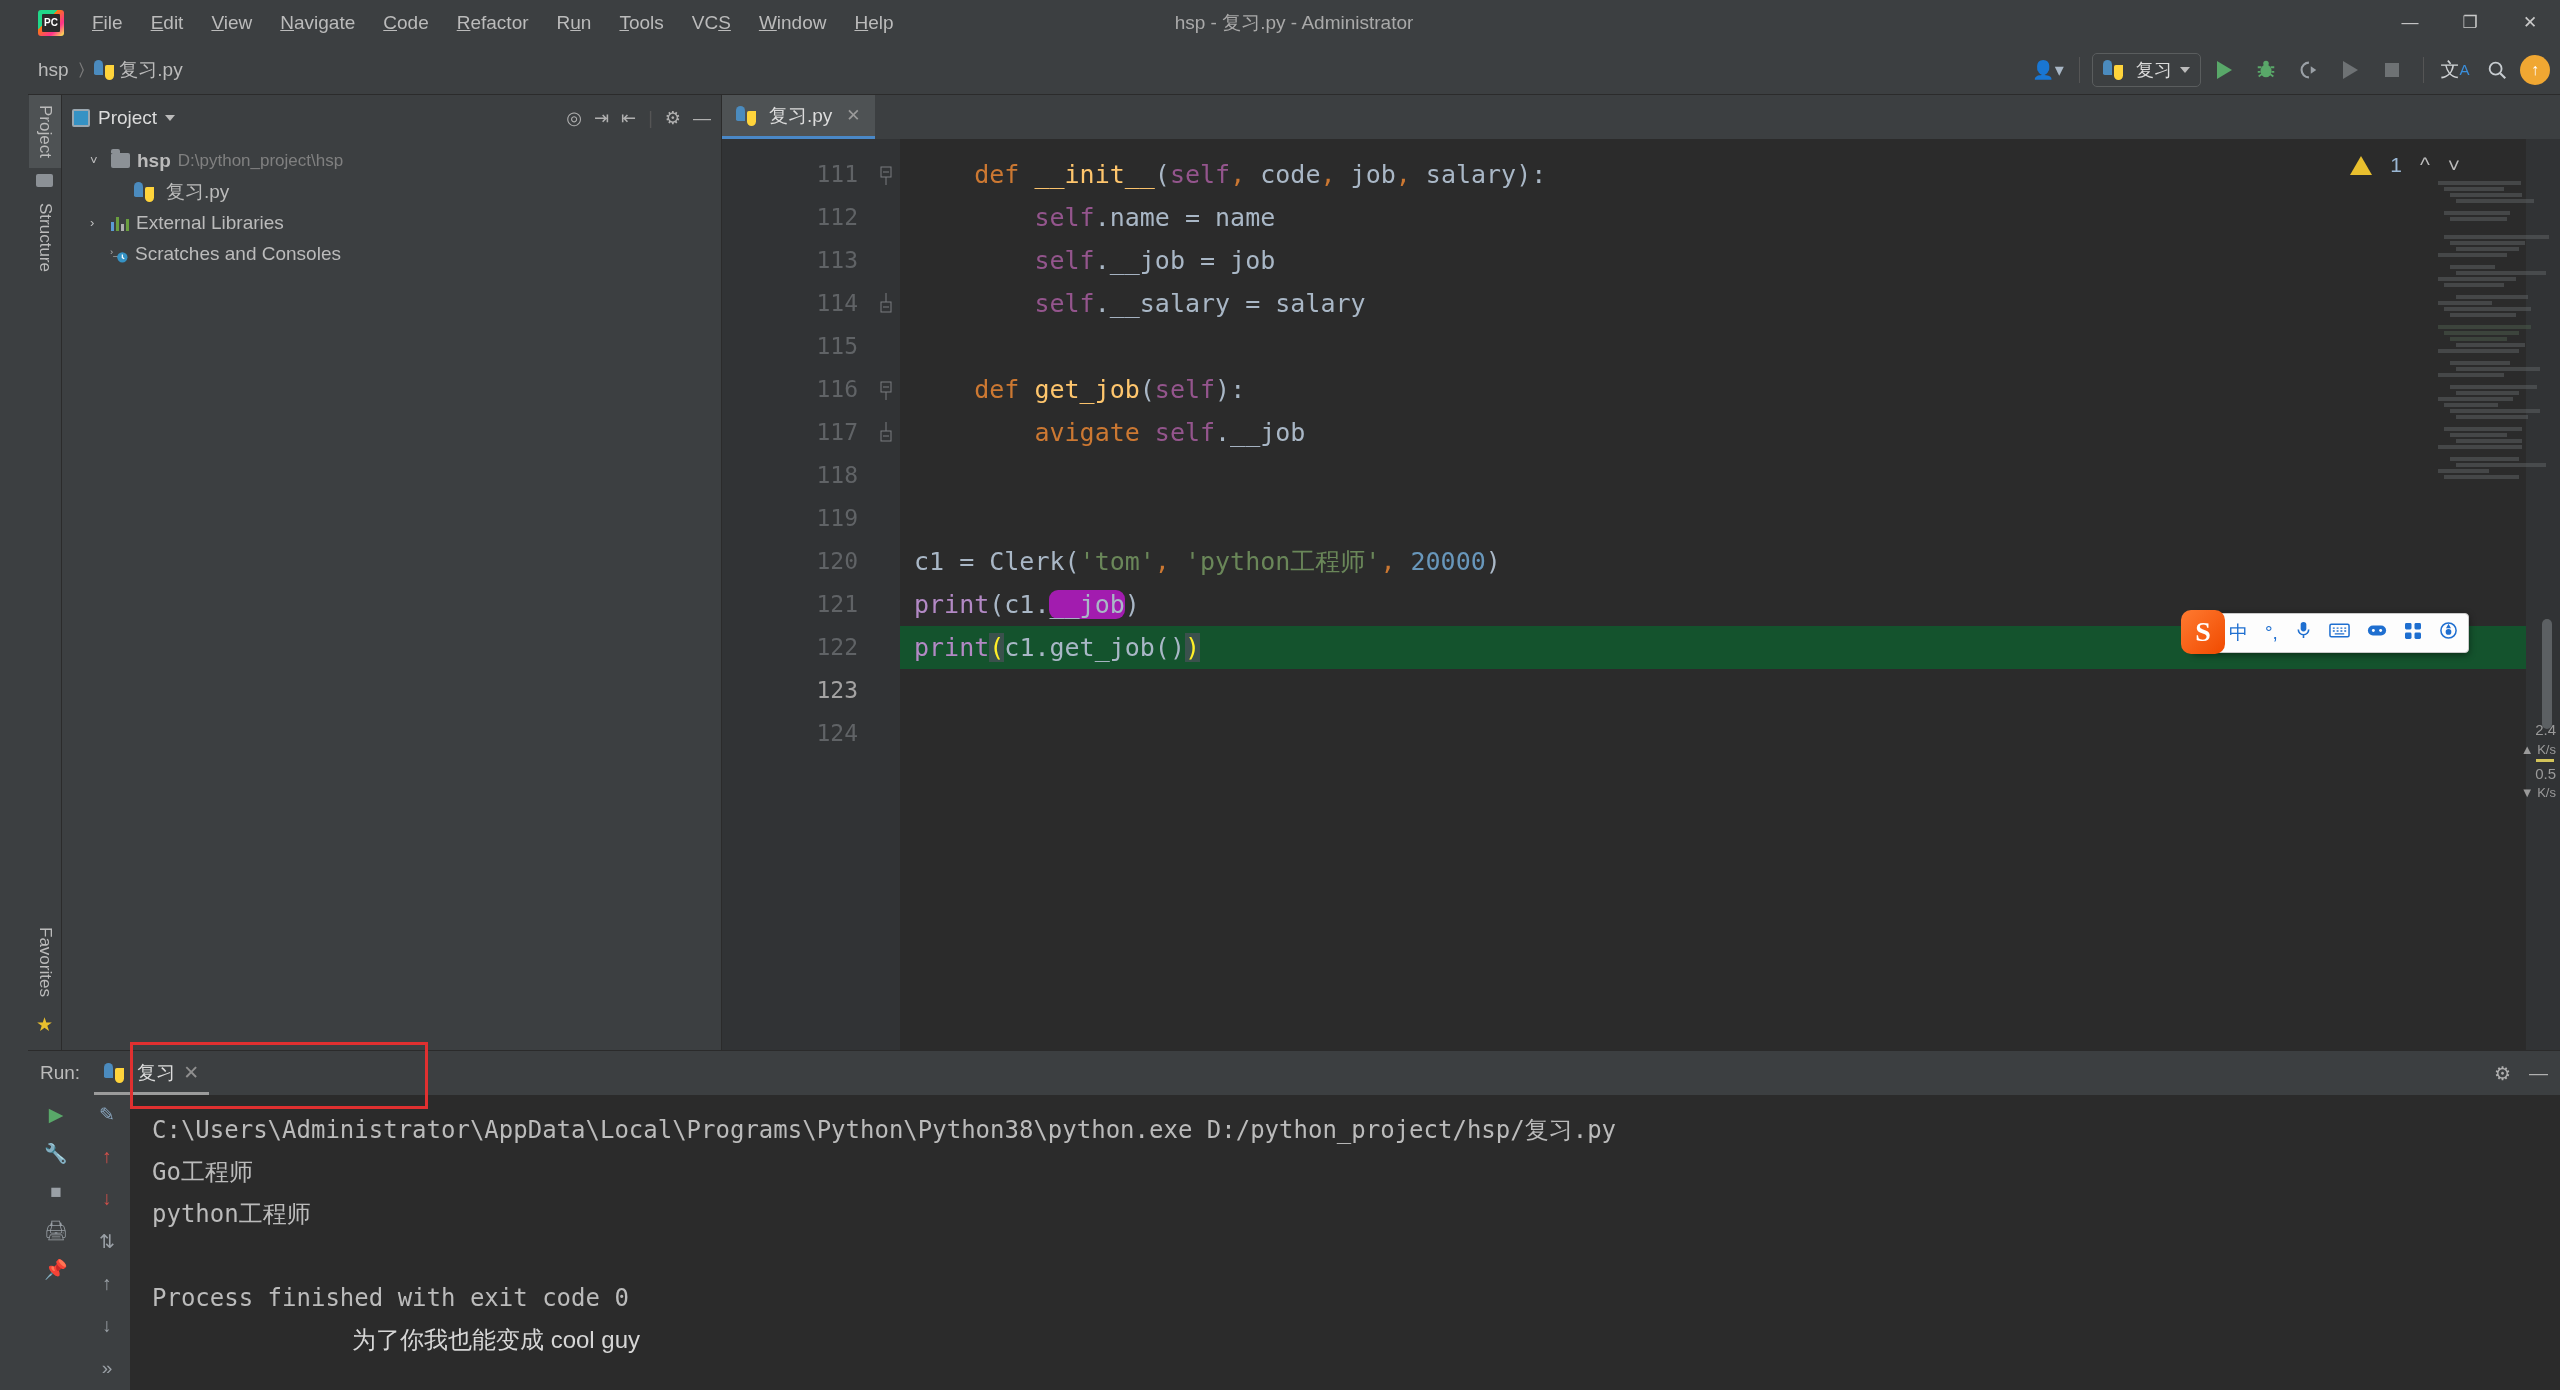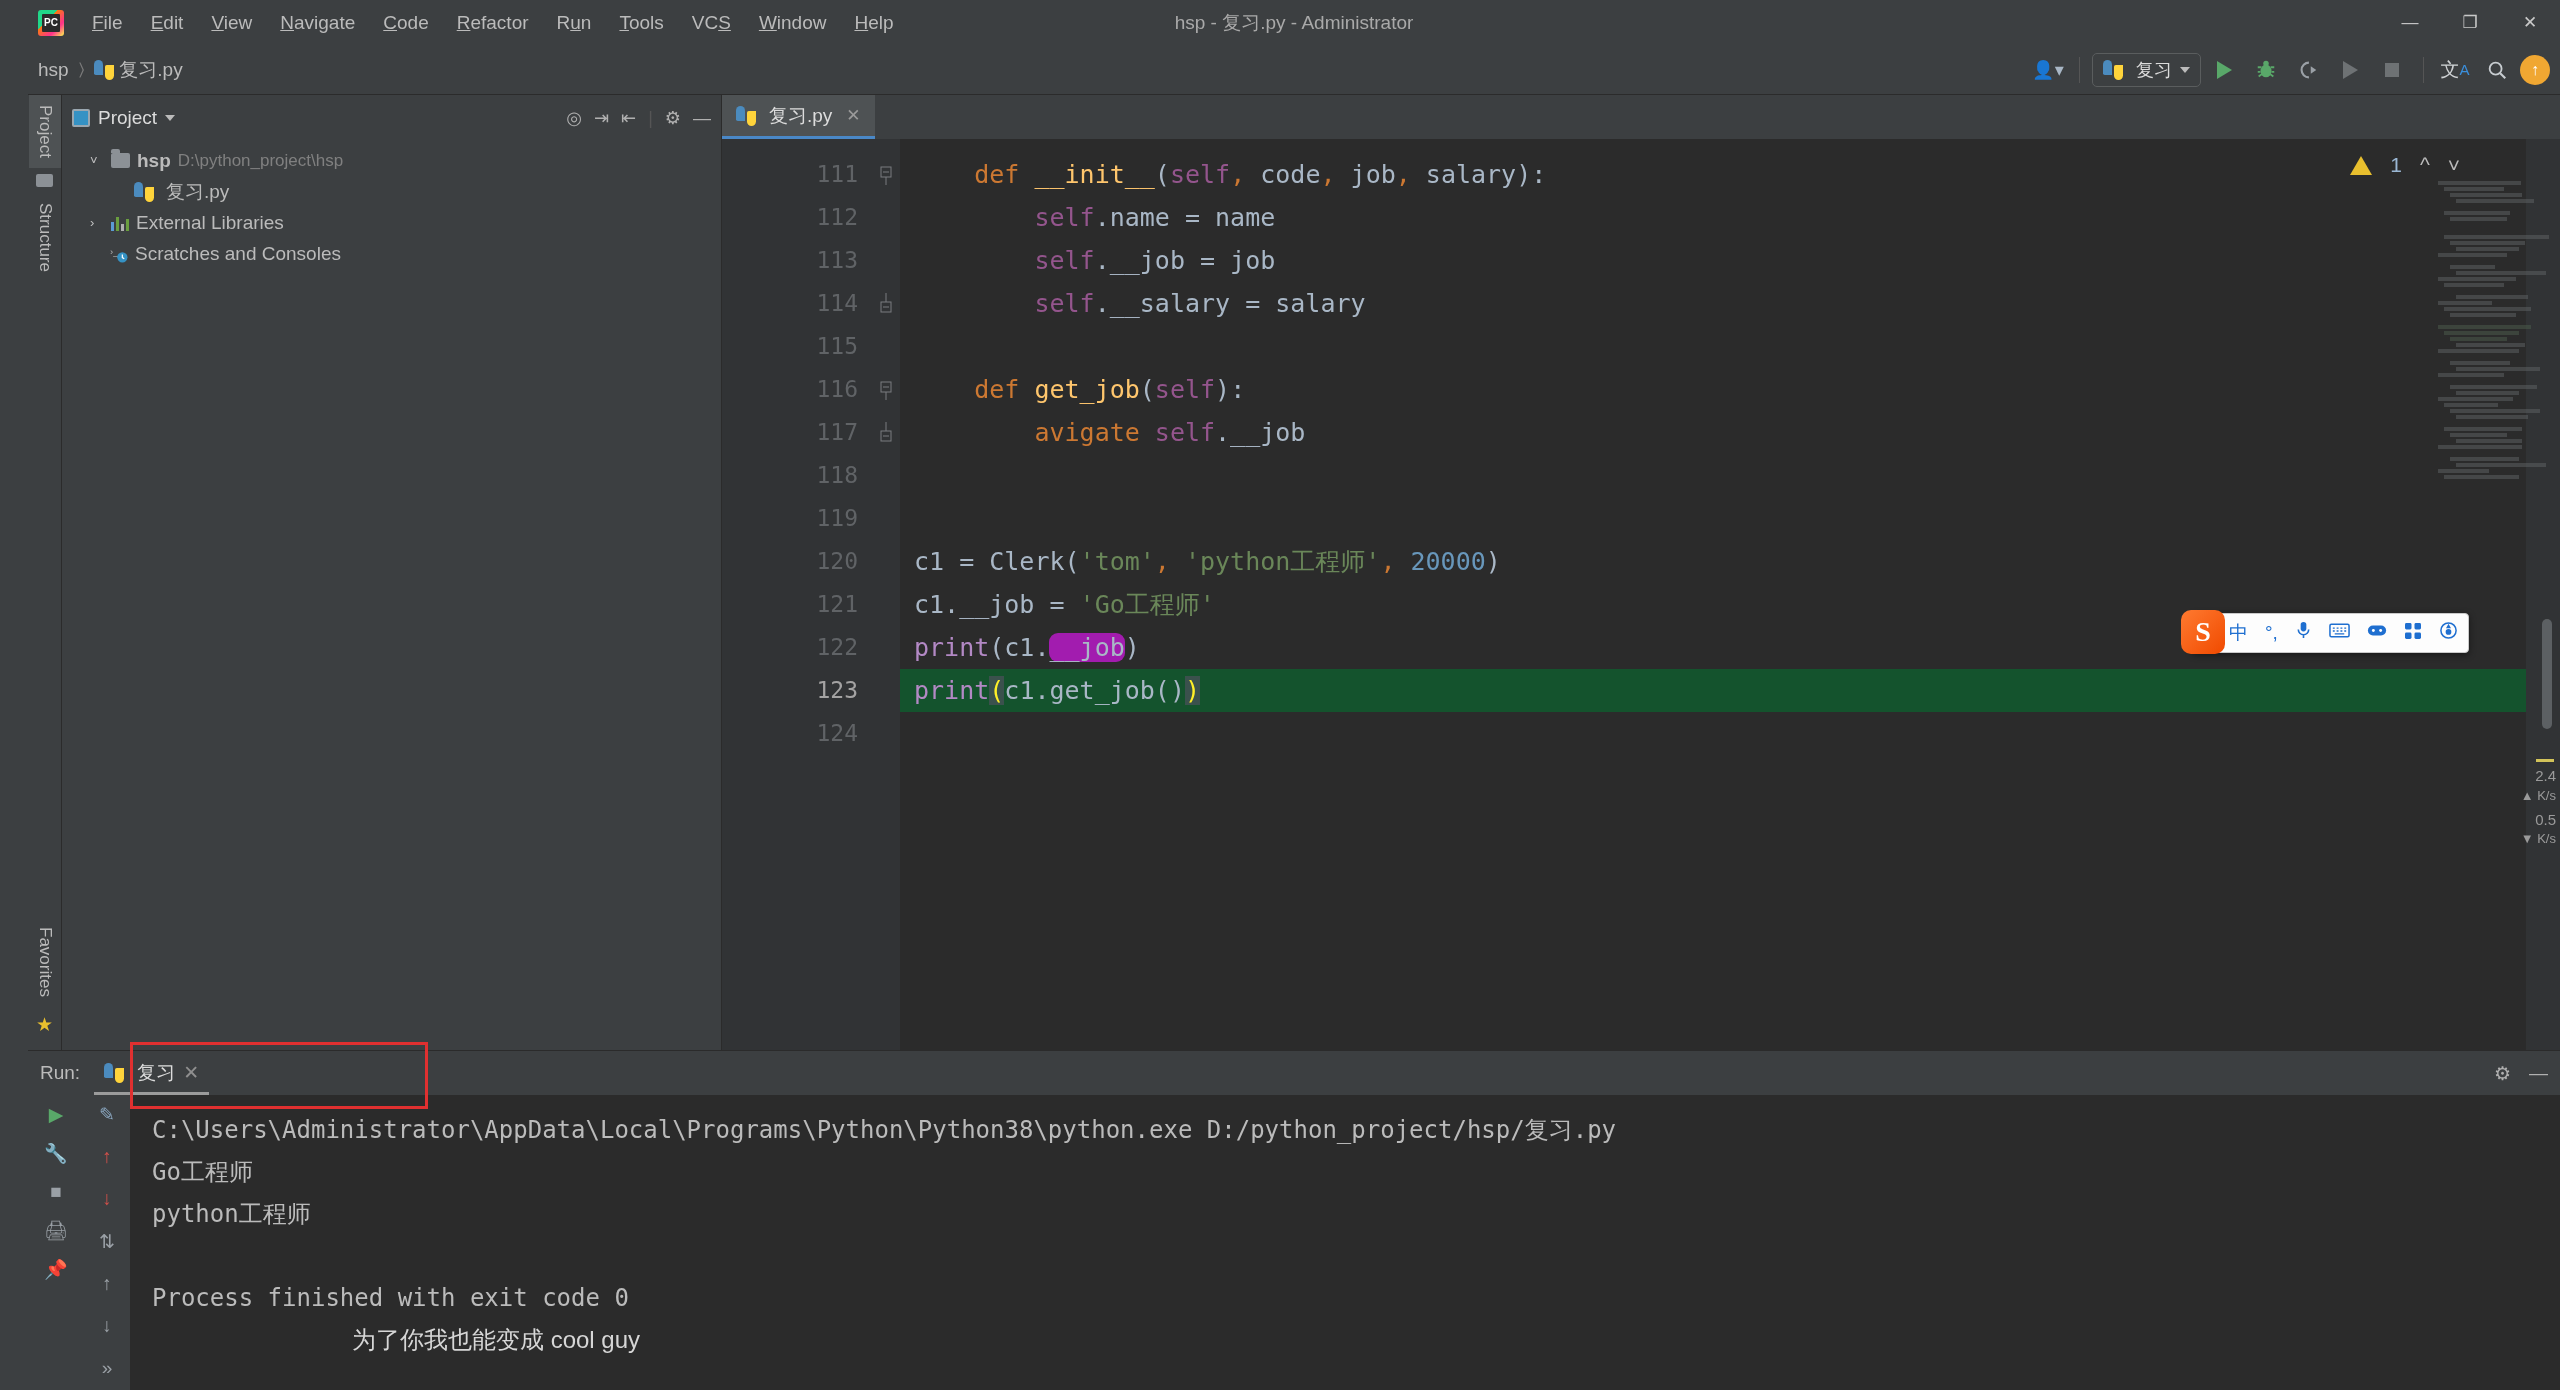--- a/index.html
+++ b/index.html
@@ -103,21 +103,21 @@
   
   .rightbar { width:34px; background:#313335; flex:none; position:relative; }
   .insp { position:absolute; top:14px; right:100px; display:flex; align-items:center; gap:18px;
     font-size:21px; color:#bbb; }
   .warn-tri { width:0;height:0;border-left:11px solid transparent;border-right:11px solid transparent;
     border-bottom:19px solid #e8bf2e; position:relative; }
   .minimap { position:absolute; top:40px; right:6px; width:116px; height:420px; opacity:.55; }
   .mm-line { height:4px; background:#5c5f61; margin:2px 0; }
   .mm-hl { background:#4a5a4a; }
   .vscroll { position:absolute; right:8px; width:10px; background:#5c6063; border-radius:5px; }
-  .net { position:absolute; right:4px; top:628px; font-size:15px; color:#9a9a9a; text-align:right; line-height:1.25;}
+  .net { position:absolute; right:4px; top:582px; font-size:15px; color:#9a9a9a; text-align:right; line-height:1.25;}
 
   
   .ime { position:absolute; left:2192px; top:613px; height:40px; display:flex; align-items:center;
     background:#fdfdfd; border:1px solid #c9c9c9; border-radius:4px; padding:0 10px 0 36px; gap:17px;
     box-shadow:0 2px 7px rgba(0,0,0,.45); z-index:40; }
   .ime-logo { position:absolute; left:-12px; top:-4px; width:44px; height:44px; border-radius:10px;
     background:linear-gradient(135deg,#ff7a30,#f04a00); color:#fff; font-size:28px; font-weight:bold;
     display:flex; align-items:center; justify-content:center; font-family:"Liberation Serif", serif; }
   .ime-i { color:#1f6fd0; font-size:19px; }
 
@@ -354,21 +354,20 @@
             <div class="cline"><span class="param">    </span><span class="kw">def </span><span class="fn">__init__</span><span class="param">(</span><span class="self">self</span><span class="comma">, </span><span class="param">code</span><span class="comma">, </span><span class="param">job</span><span class="comma">, </span><span class="param">salary</span><span class="param">):</span></div>
             <div class="cline"><span class="param">        </span><span class="self">self</span><span class="param">.name = name</span></div>
             <div class="cline"><span class="param">        </span><span class="self">self</span><span class="param">.__job = job</span></div>
             <div class="cline"><span class="param">        </span><span class="self">self</span><span class="param">.__salary = salary</span></div>
             <div class="cline">&nbsp;</div>
             <div class="cline"><span class="param">    </span><span class="kw">def </span><span class="fn">get_job</span><span class="param">(</span><span class="self">self</span><span class="param">):</span></div>
             <div class="cline"><span class="param">        </span><span class="kw">avigate </span><span class="self">self</span><span class="param">.__job</span></div>
             <div class="cline">&nbsp;</div>
             <div class="cline">&nbsp;</div>
             <div class="cline"><span class="param">c1 = Clerk(</span><span class="str">'tom'</span><span class="comma">, </span><span class="str">'python工程师'</span><span class="comma">, </span><span class="num">20000</span><span class="param">)</span></div>
-            <div class="cline"><span class="param">c1.__job = </span><span class="str">'Go工程师'</span></div>
             <div class="cline"><span class="fname">print</span><span class="param">(c1.</span><span class="hl">__job</span><span class="param">)</span></div>
             <div class="cline cur"><span class="fname">print</span><span class="brk">(</span><span class="param">c1.get_job()</span><span class="brk">)</span></div>
             <div class="cline">&nbsp;</div>
           </div>
 
         <div class="rightbar">
           <div class="vscroll" style="top:480px;height:110px;"></div>
           <div style="position:absolute;right:6px;top:620px;width:18px;height:3px;background:#d2c35a;"></div>
         </div>
 

